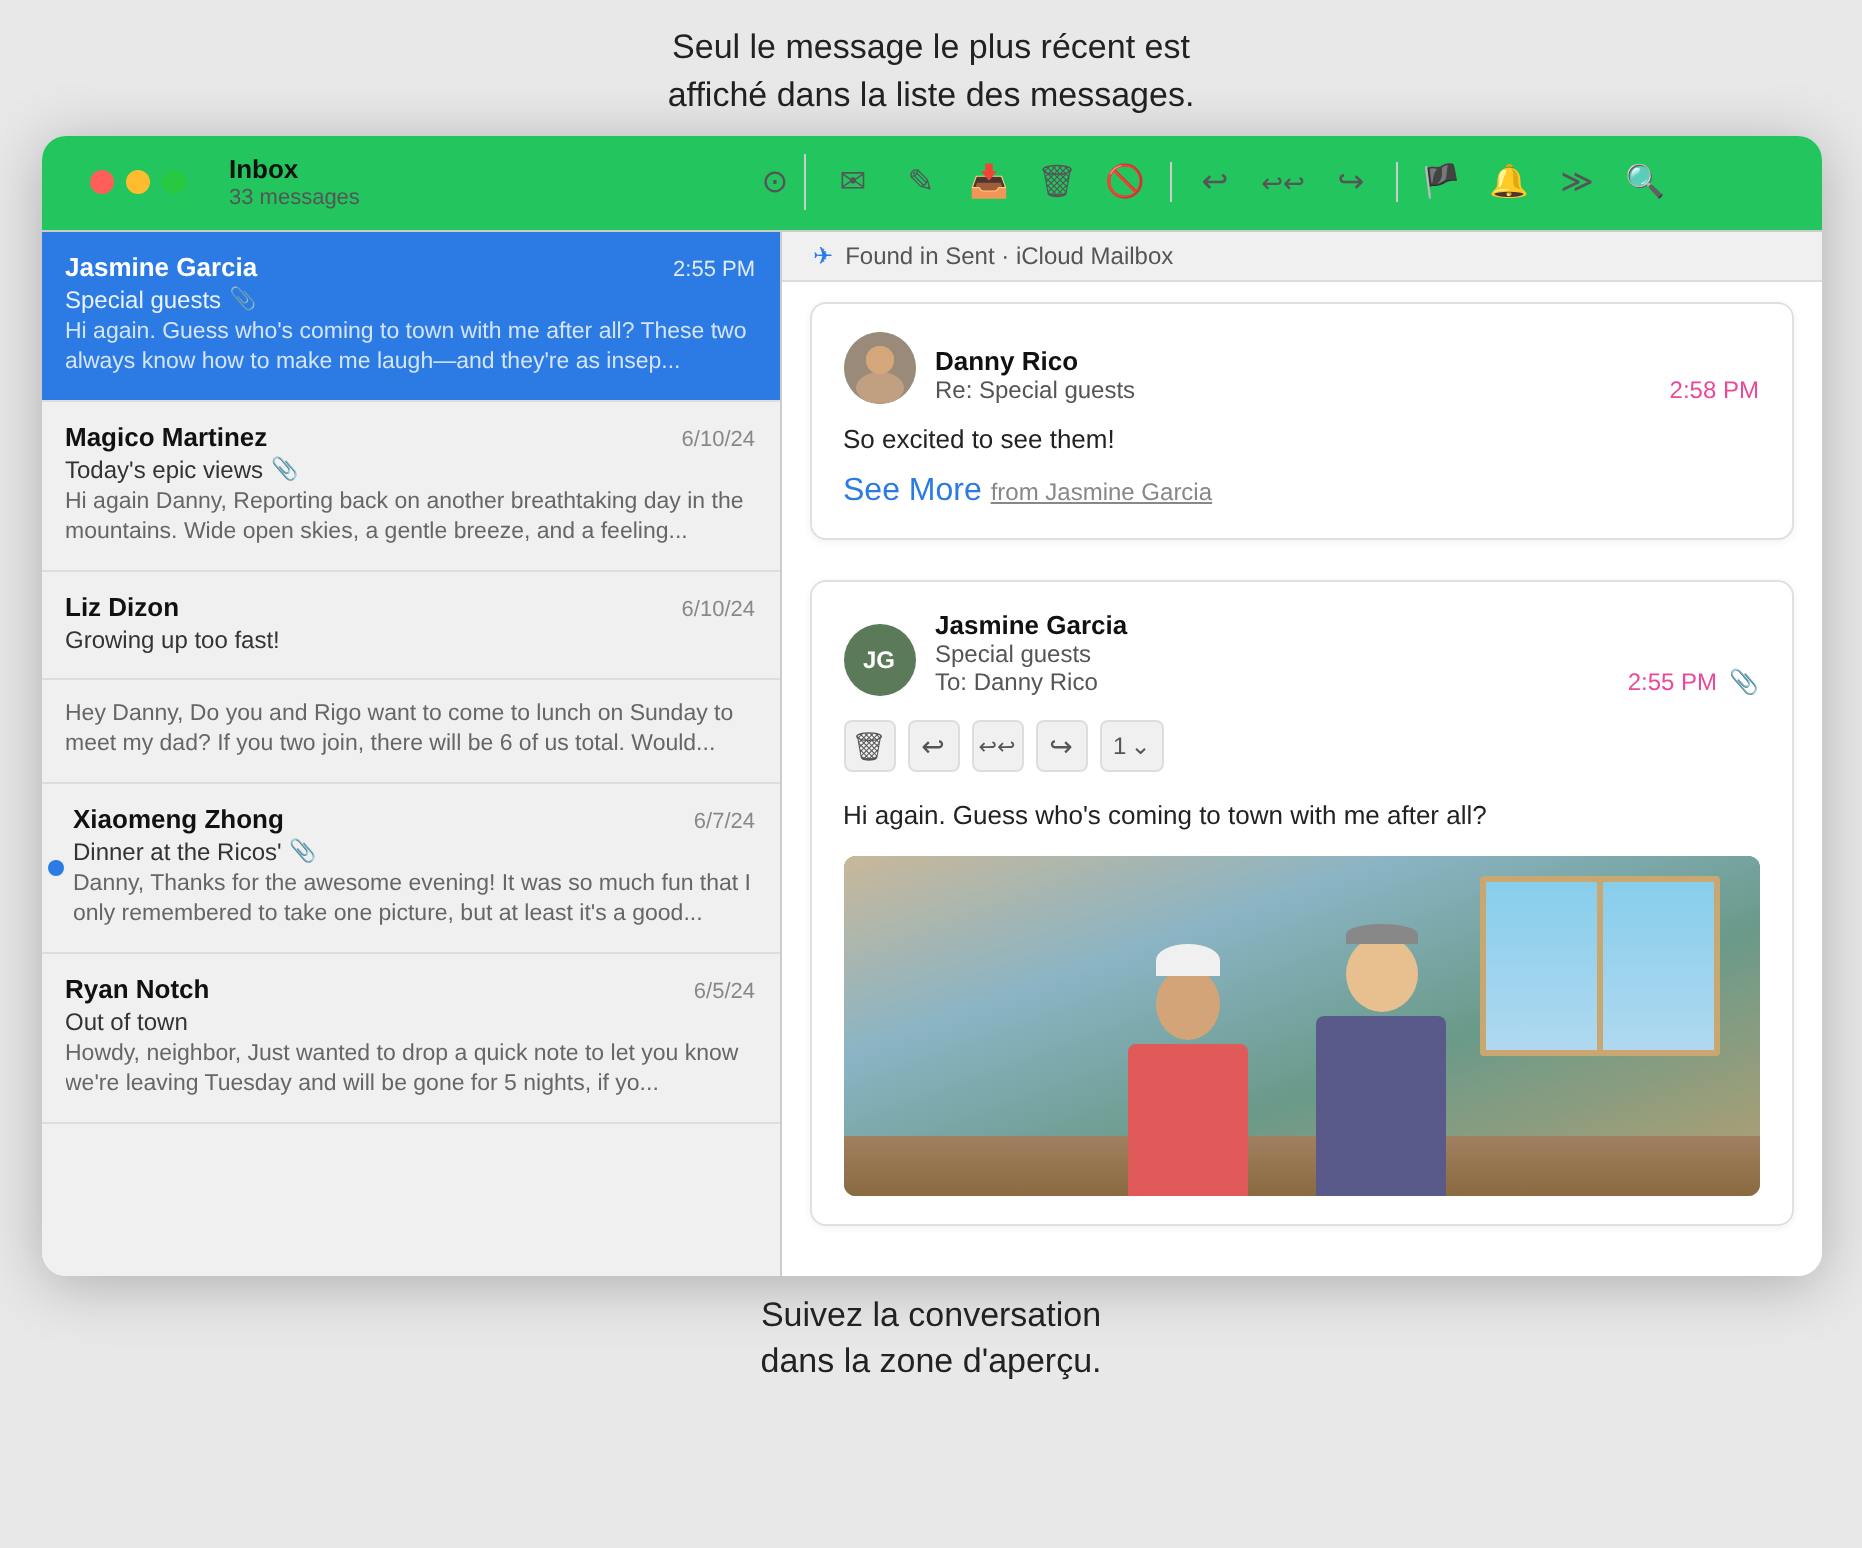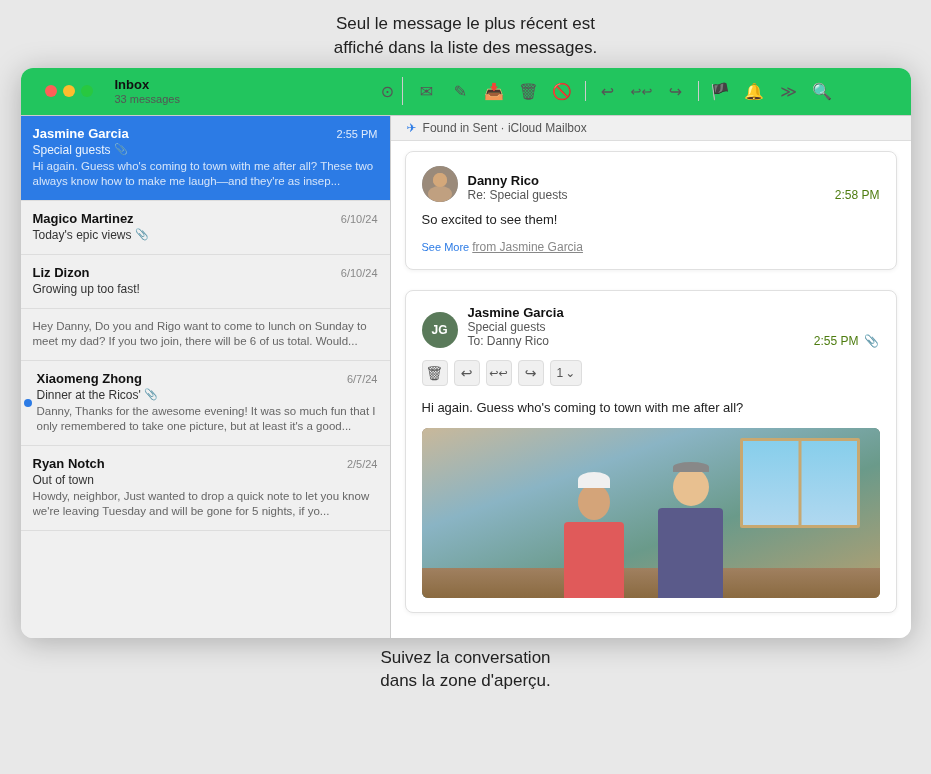--- a/index.html
+++ b/index.html
@@ -266,34 +266,34 @@
     .email-subject {
       font-size: 12px;
       color: #555;
     }
     .email-to {
       font-size: 12px;
       color: #555;
     }
     .email-time {
       font-size: 12px;
-      color: #4d7c0f;
+      color: #ec4899;
       white-space: nowrap;
     }
 
     .email-body {
       font-size: 13px;
       color: #222;
       line-height: 1.5;
       margin-top: 6px;
     }
 
     .see-more-link {
       color: #2c7be5;
-      font-size: 11px;
+      font-size: 16px;
       cursor: pointer;
       text-decoration: none;
     }
     .see-more-from {
       font-size: 12px;
       color: #888;
       text-decoration: underline;
     }
 
     
@@ -493,20 +493,21 @@
 
         <div class="message-item">
           <div class="msg-row1">
             <span class="msg-sender">Magico Martinez</span>
             <span class="msg-date">6/10/24</span>
           </div>
           <div class="msg-subject">
             <span>Today's epic views</span>
             <span class="paperclip-icon">📎</span>
           </div>
+          <div class="msg-preview">Hi again Danny, Reporting back on another breathtaking day in the mountains. Wide open skies, a gentle breeze, and a feeling...</div>
         </div>
 
         <div class="message-item">
           <div class="msg-row1">
             <span class="msg-sender">Liz Dizon</span>
             <span class="msg-date">6/10/24</span>
           </div>
           <div class="msg-subject">
             <span>Growing up too fast!</span>
           </div>
@@ -525,21 +526,21 @@
           <div class="msg-subject">
             <span>Dinner at the Ricos'</span>
             <span class="paperclip-icon">📎</span>
           </div>
           <div class="msg-preview">Danny, Thanks for the awesome evening! It was so much fun that I only remembered to take one picture, but at least it's a good...</div>
         </div>
 
         <div class="message-item">
           <div class="msg-row1">
             <span class="msg-sender">Ryan Notch</span>
-            <span class="msg-date">2/5/24</span>
+            <span class="msg-date">6/5/24</span>
           </div>
           <div class="msg-subject">
             <span>Out of town</span>
           </div>
           <div class="msg-preview">Howdy, neighbor, Just wanted to drop a quick note to let you know we're leaving Tuesday and will be gone for 5 nights, if yo...</div>
         </div>
 
       </div>
 
       <div class="message-detail">

